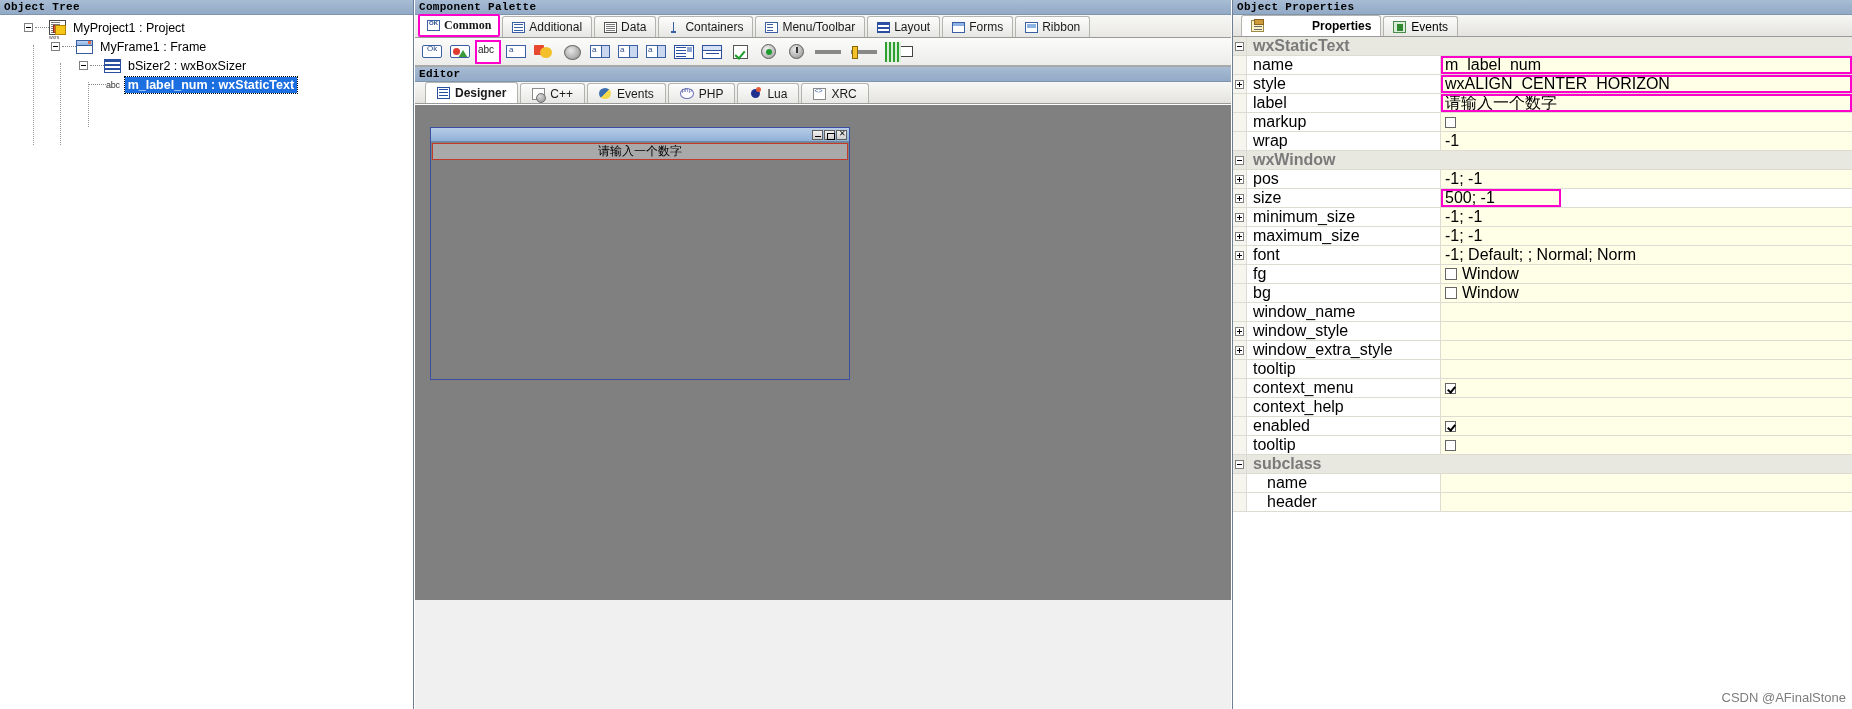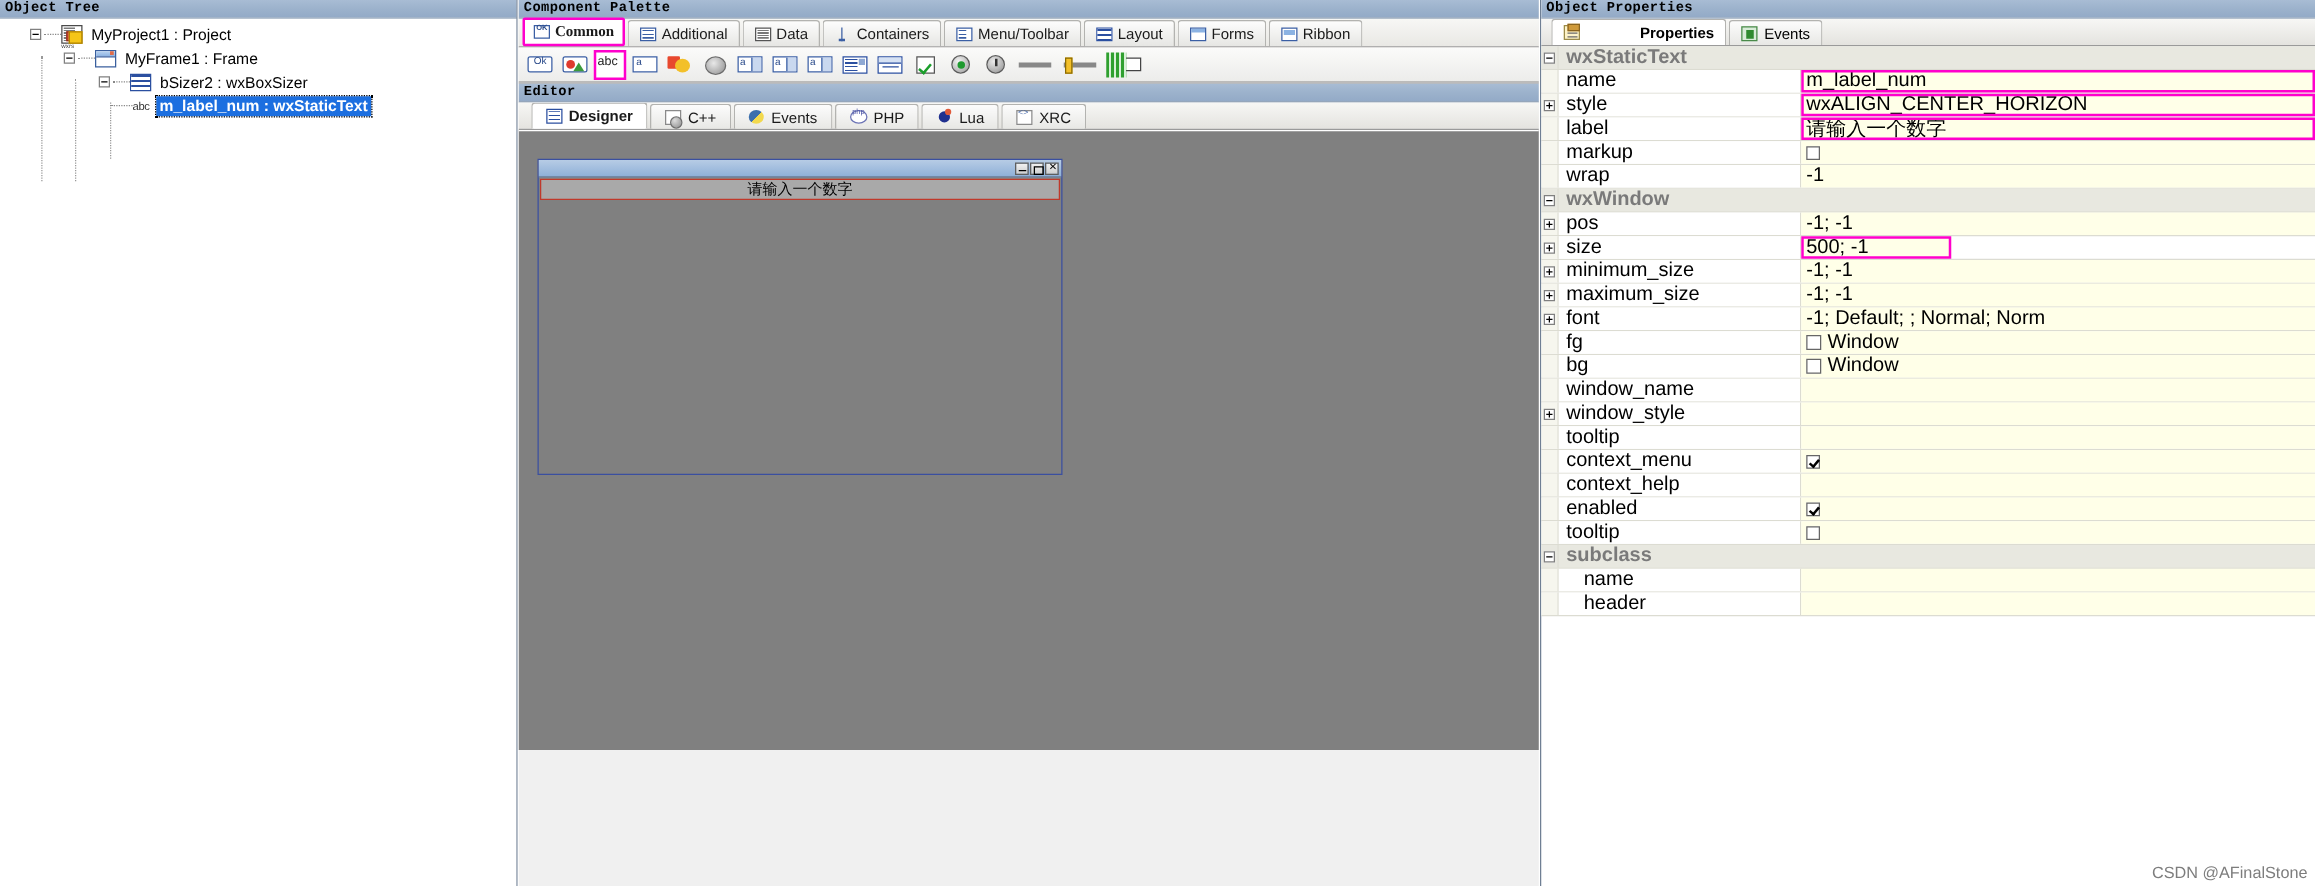--- a/index.html
+++ b/index.html
@@ -669,20 +669,27 @@
       </div>
 
       <div class="grow">
         <span class="gcell-exp">
             <span class="exp-box plus"></span>
           </span>
         <span class="gname">window_style</span>
         <span class="gval"></span>
       </div>
 
+      <div class="grow">
+        <span class="gcell-exp">
+            <span class="exp-box plus"></span>
+          </span>
+        <span class="gname">window_extra_style</span>
+        <span class="gval"></span>
+      </div>
 
       <div class="grow">
         <span class="gcell-exp"></span>
         <span class="gname">tooltip</span>
         <span class="gval"></span>
       </div>
 
       <div class="grow">
         <span class="gcell-exp"></span>
         <span class="gname">context_menu</span>

